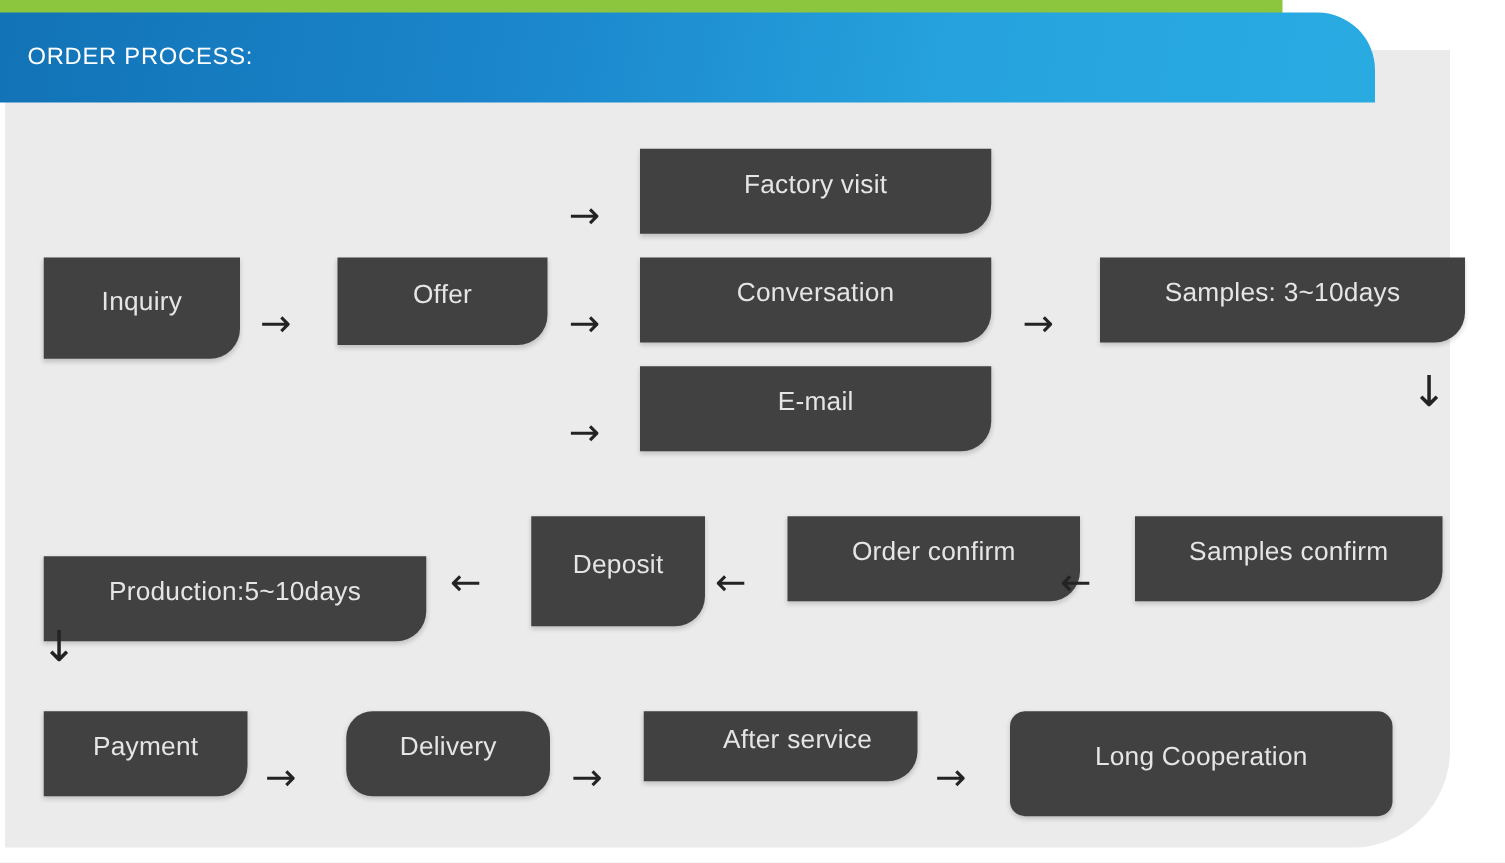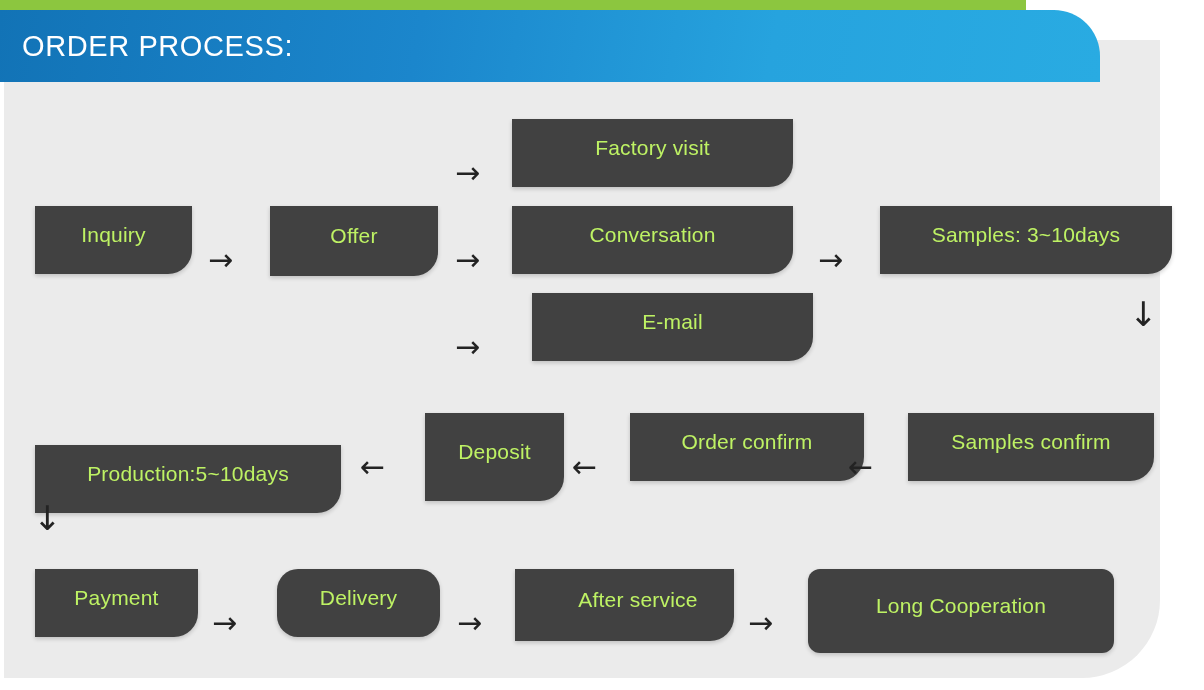--- a/index.html
+++ b/index.html
@@ -36,31 +36,31 @@
     width:1100px; height:72px;
     background:linear-gradient(100deg,#1273b6 0%,#1b86cc 38%,#26a3de 70%,#29abe2 100%);
     border-top-right-radius:46px;
     box-sizing:border-box;
   }
   #header-title{
     position:absolute;
     left:22px; top:50%;
     transform:translateY(-50%);
     color:#ffffff;
-    font-size:29px;
+    font-size:19px;
     font-weight:300;
     letter-spacing:.6px;
     white-space:nowrap;
   }
 
   
   .pbox{
     position:absolute;
     background:#414141;
-    color:#bef264;
+    color:#e5e5e5;
     border-bottom-right-radius:24px;
     box-sizing:border-box;
     display:flex;
     align-items:center;
     justify-content:center;
     font-size:21px;
     font-weight:400;
     letter-spacing:.2px;
     white-space:nowrap;
     box-shadow:0 2px 4px rgba(0,0,0,.18);
@@ -84,21 +84,21 @@
 </head>
 <body>
 
 <div id="bg-panel"></div>
 
 <div id="green-bar"></div>
 <div id="header-band">
   <div id="header-title">ORDER PROCESS:</div>
 </div>
 
-<div class="pbox" style="left:35px;  top:206px; width:157px; height:68px;">
+<div class="pbox" style="left:35px;  top:206px; width:157px; height:81px;">
   <span class="boxlabel">Inquiry</span>
 </div>
 
 <div class="arrow" style="left:208px; top:245px;">→</div>
 
 <div class="pbox" style="left:270px; top:206px; width:168px; height:70px;">
   <span class="boxlabel">Offer</span>
 </div>
 
 <div class="arrow" style="left:455px; top:158px;">→</div>
@@ -106,21 +106,21 @@
 <div class="arrow" style="left:455px; top:332px;">→</div>
 
 <div class="pbox" style="left:512px; top:119px; width:281px; height:68px;">
   <span class="boxlabel">Factory visit</span>
 </div>
 
 <div class="pbox" style="left:512px; top:206px; width:281px; height:68px;">
   <span class="boxlabel">Conversation</span>
 </div>
 
-<div class="pbox" style="left:512px; top:293px; width:281px; height:68px;margin-left:20px;">
+<div class="pbox" style="left:512px; top:293px; width:281px; height:68px;">
   <span class="boxlabel">E-mail</span>
 </div>
 
 <div class="arrow" style="left:818px; top:245px;">→</div>
 
 <div class="pbox" style="left:880px; top:206px; width:292px; height:68px;">
   <span class="boxlabel">Samples: 3~10days</span>
 </div>
 
 <div class="arrow down" style="left:1129px; top:297px;">↓</div>
@@ -154,21 +154,21 @@
 </div>
 
 <div class="arrow" style="left:212px; top:608px;">→</div>
 
 <div class="pbox" style="left:277px; top:569px; width:163px; height:68px;border-radius:21px;">
   <span class="boxlabel">Delivery</span>
 </div>
 
 <div class="arrow" style="left:457px; top:608px;">→</div>
 
-<div class="pbox" style="left:515px; top:569px; width:219px; height:72px;padding-left:27px;">
+<div class="pbox" style="left:515px; top:569px; width:219px; height:56px;padding-left:27px;">
   <span class="boxlabel">After service</span>
 </div>
 
 <div class="arrow" style="left:748px; top:608px;">→</div>
 
 <div class="pbox" style="left:808px; top:569px; width:306px; height:84px;border-radius:12px;">
   <span class="boxlabel">Long Cooperation</span>
 </div>
 
 </body></html>

